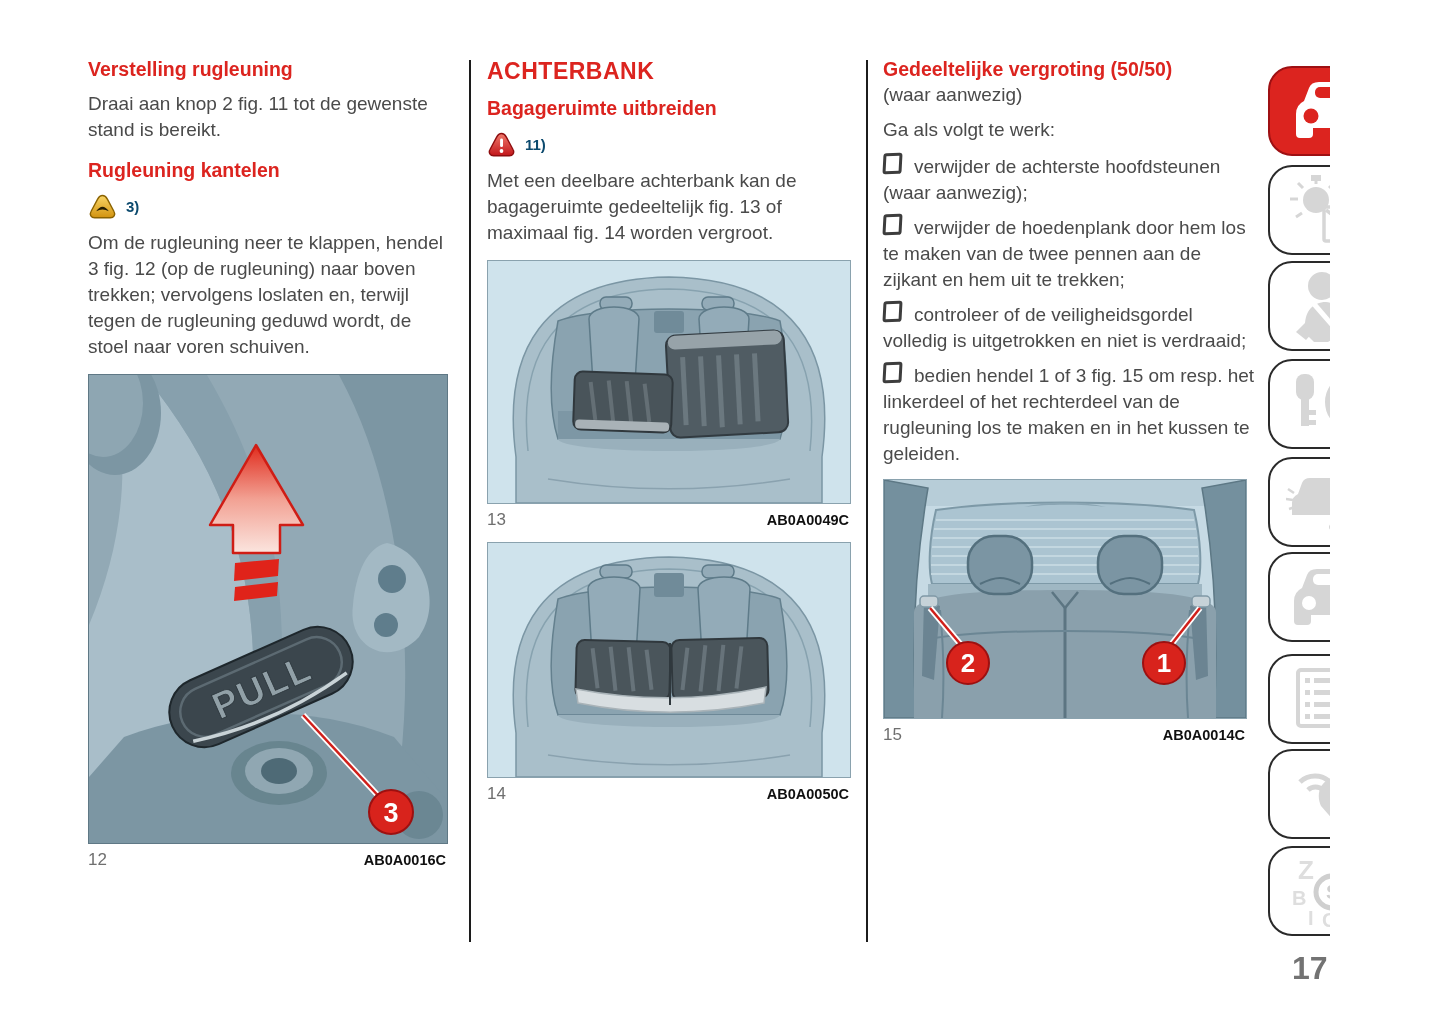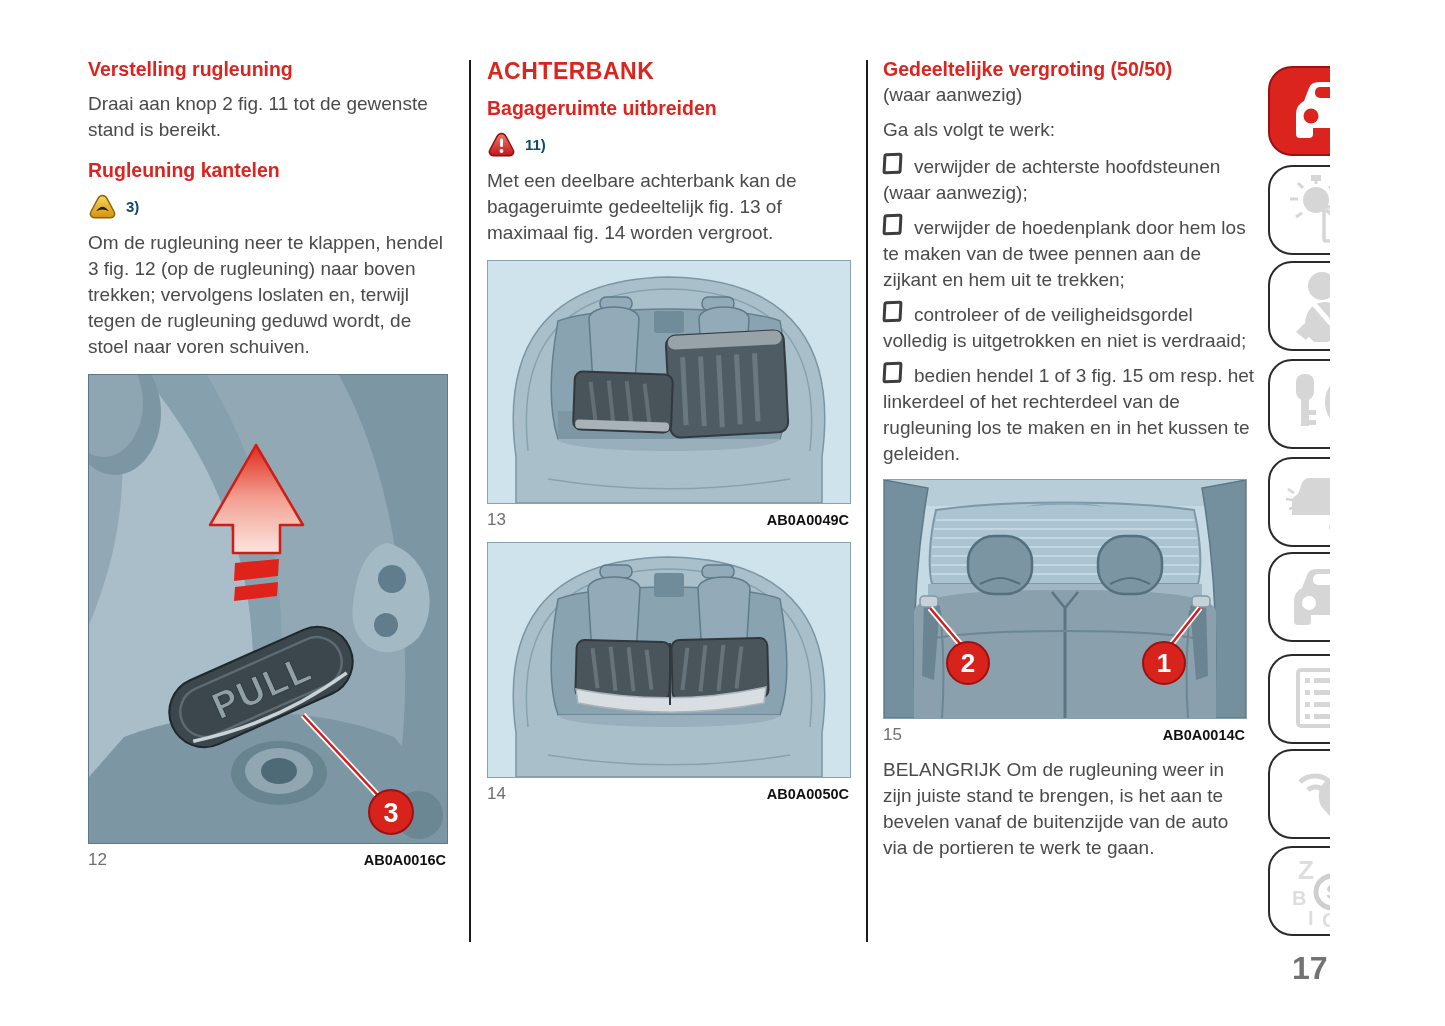--- a/index.html
+++ b/index.html
@@ -287,21 +287,20 @@
         <line x1="316" y1="128" x2="286" y2="166" stroke="#d01f1a" stroke-width="2.5"></line>
         <circle cx="280" cy="183" r="21" fill="#d8231c" stroke="#9d1010" stroke-width="2"></circle>
         <text x="280" y="192" text-anchor="middle" font-family="Liberation Sans, sans-serif" font-size="26" font-weight="bold" fill="#ffffff">1</text>
       </svg>
       <figcaption class="caption" style="width:362px">
         <span class="capnum">15</span>
         <span class="capcode">AB0A0014C</span>
       </figcaption>
     </figure>
 
-    <p class="body" style="margin-top:12px">BELANGRIJK Om de rugleuning weer in zijn juiste stand te brengen, is het aan te bevelen vanaf de buitenzijde van de auto via de portieren te werk te gaan.</p>
   </div>
 
   <div class="tab tab-active" style="top:66px">
     <svg width="120" height="66" viewBox="0 0 120 66">
       <path d="M10,56 L10,36 Q10,27 18,23 L23,10 Q25,4 33,4 L67,4 Q75,4 77,10 L82,23 Q90,27 90,36 L90,56 Q90,60 86,60 L77,60 Q73,60 73,56 L73,50 L27,50 L27,56 Q27,60 23,60 L14,60 Q10,60 10,56 Z" fill="#ffffff"></path>
       <rect x="29" y="9" width="42" height="11" rx="5" fill="#dc241f"></rect>
       <circle cx="25" cy="38" r="7.5" fill="#dc241f"></circle>
       <circle cx="75" cy="38" r="7.5" fill="#dc241f"></circle>
       <circle cx="93" cy="16" r="14" fill="#ffffff"></circle>
       <text x="93" y="24" text-anchor="middle" font-family="Liberation Serif, serif" font-size="24" font-style="italic" font-weight="bold" fill="#dc241f">i</text>

